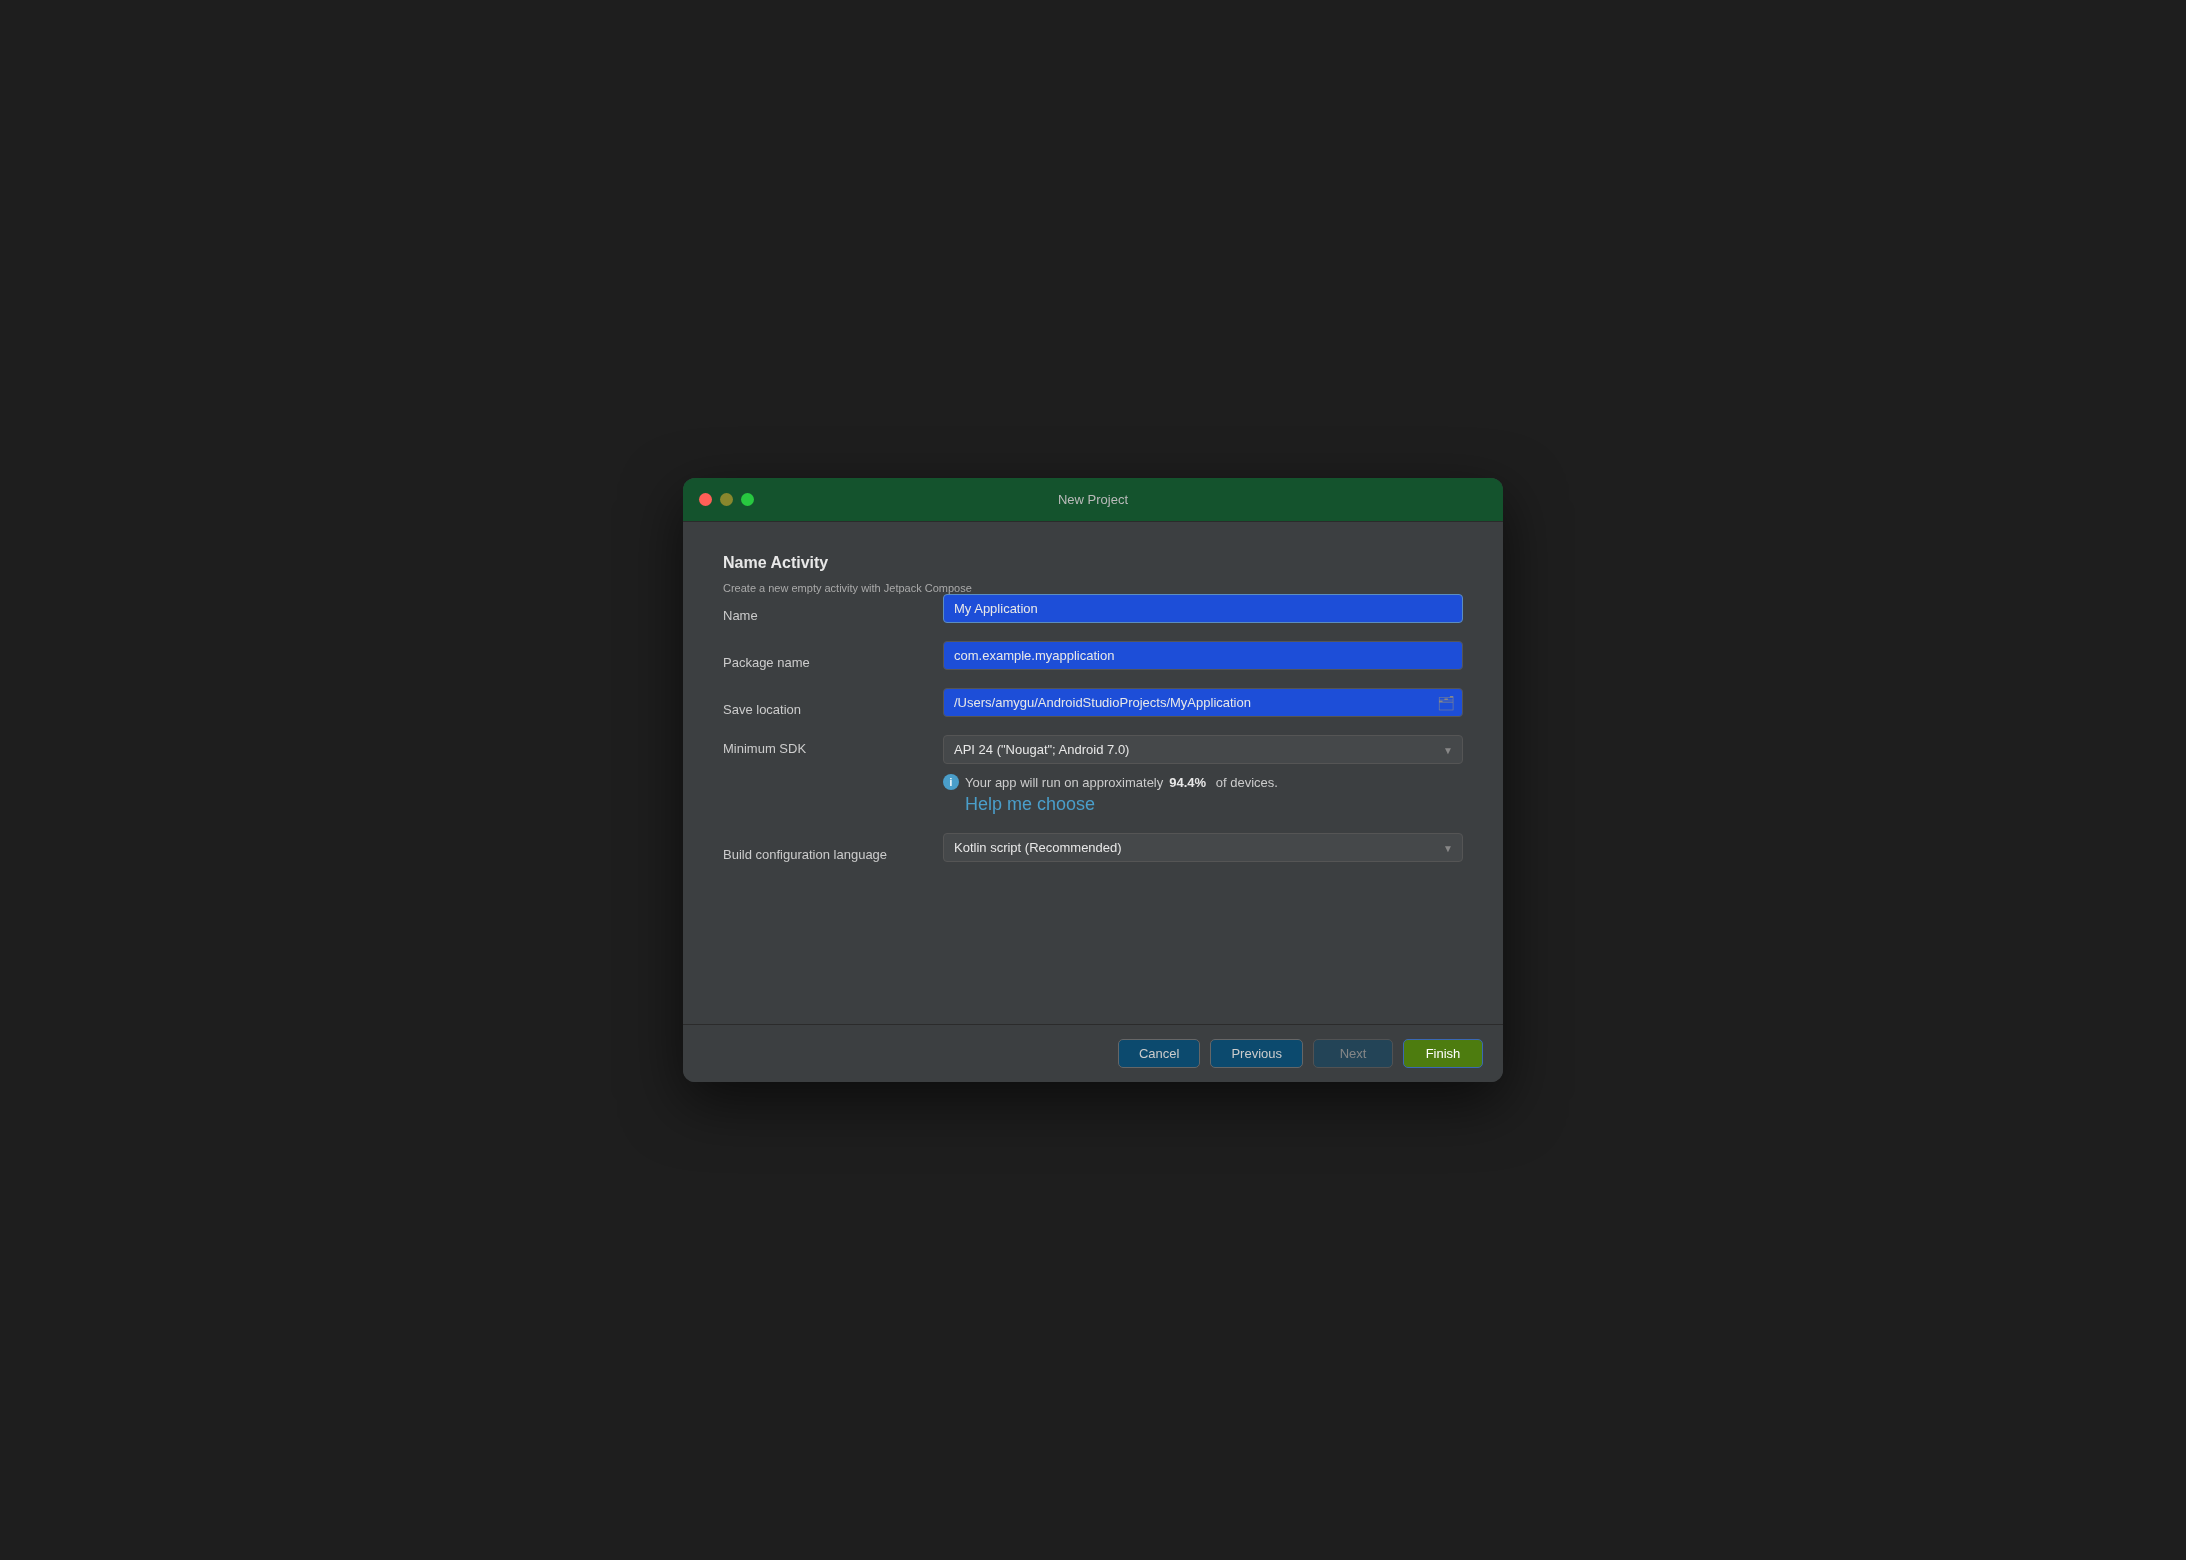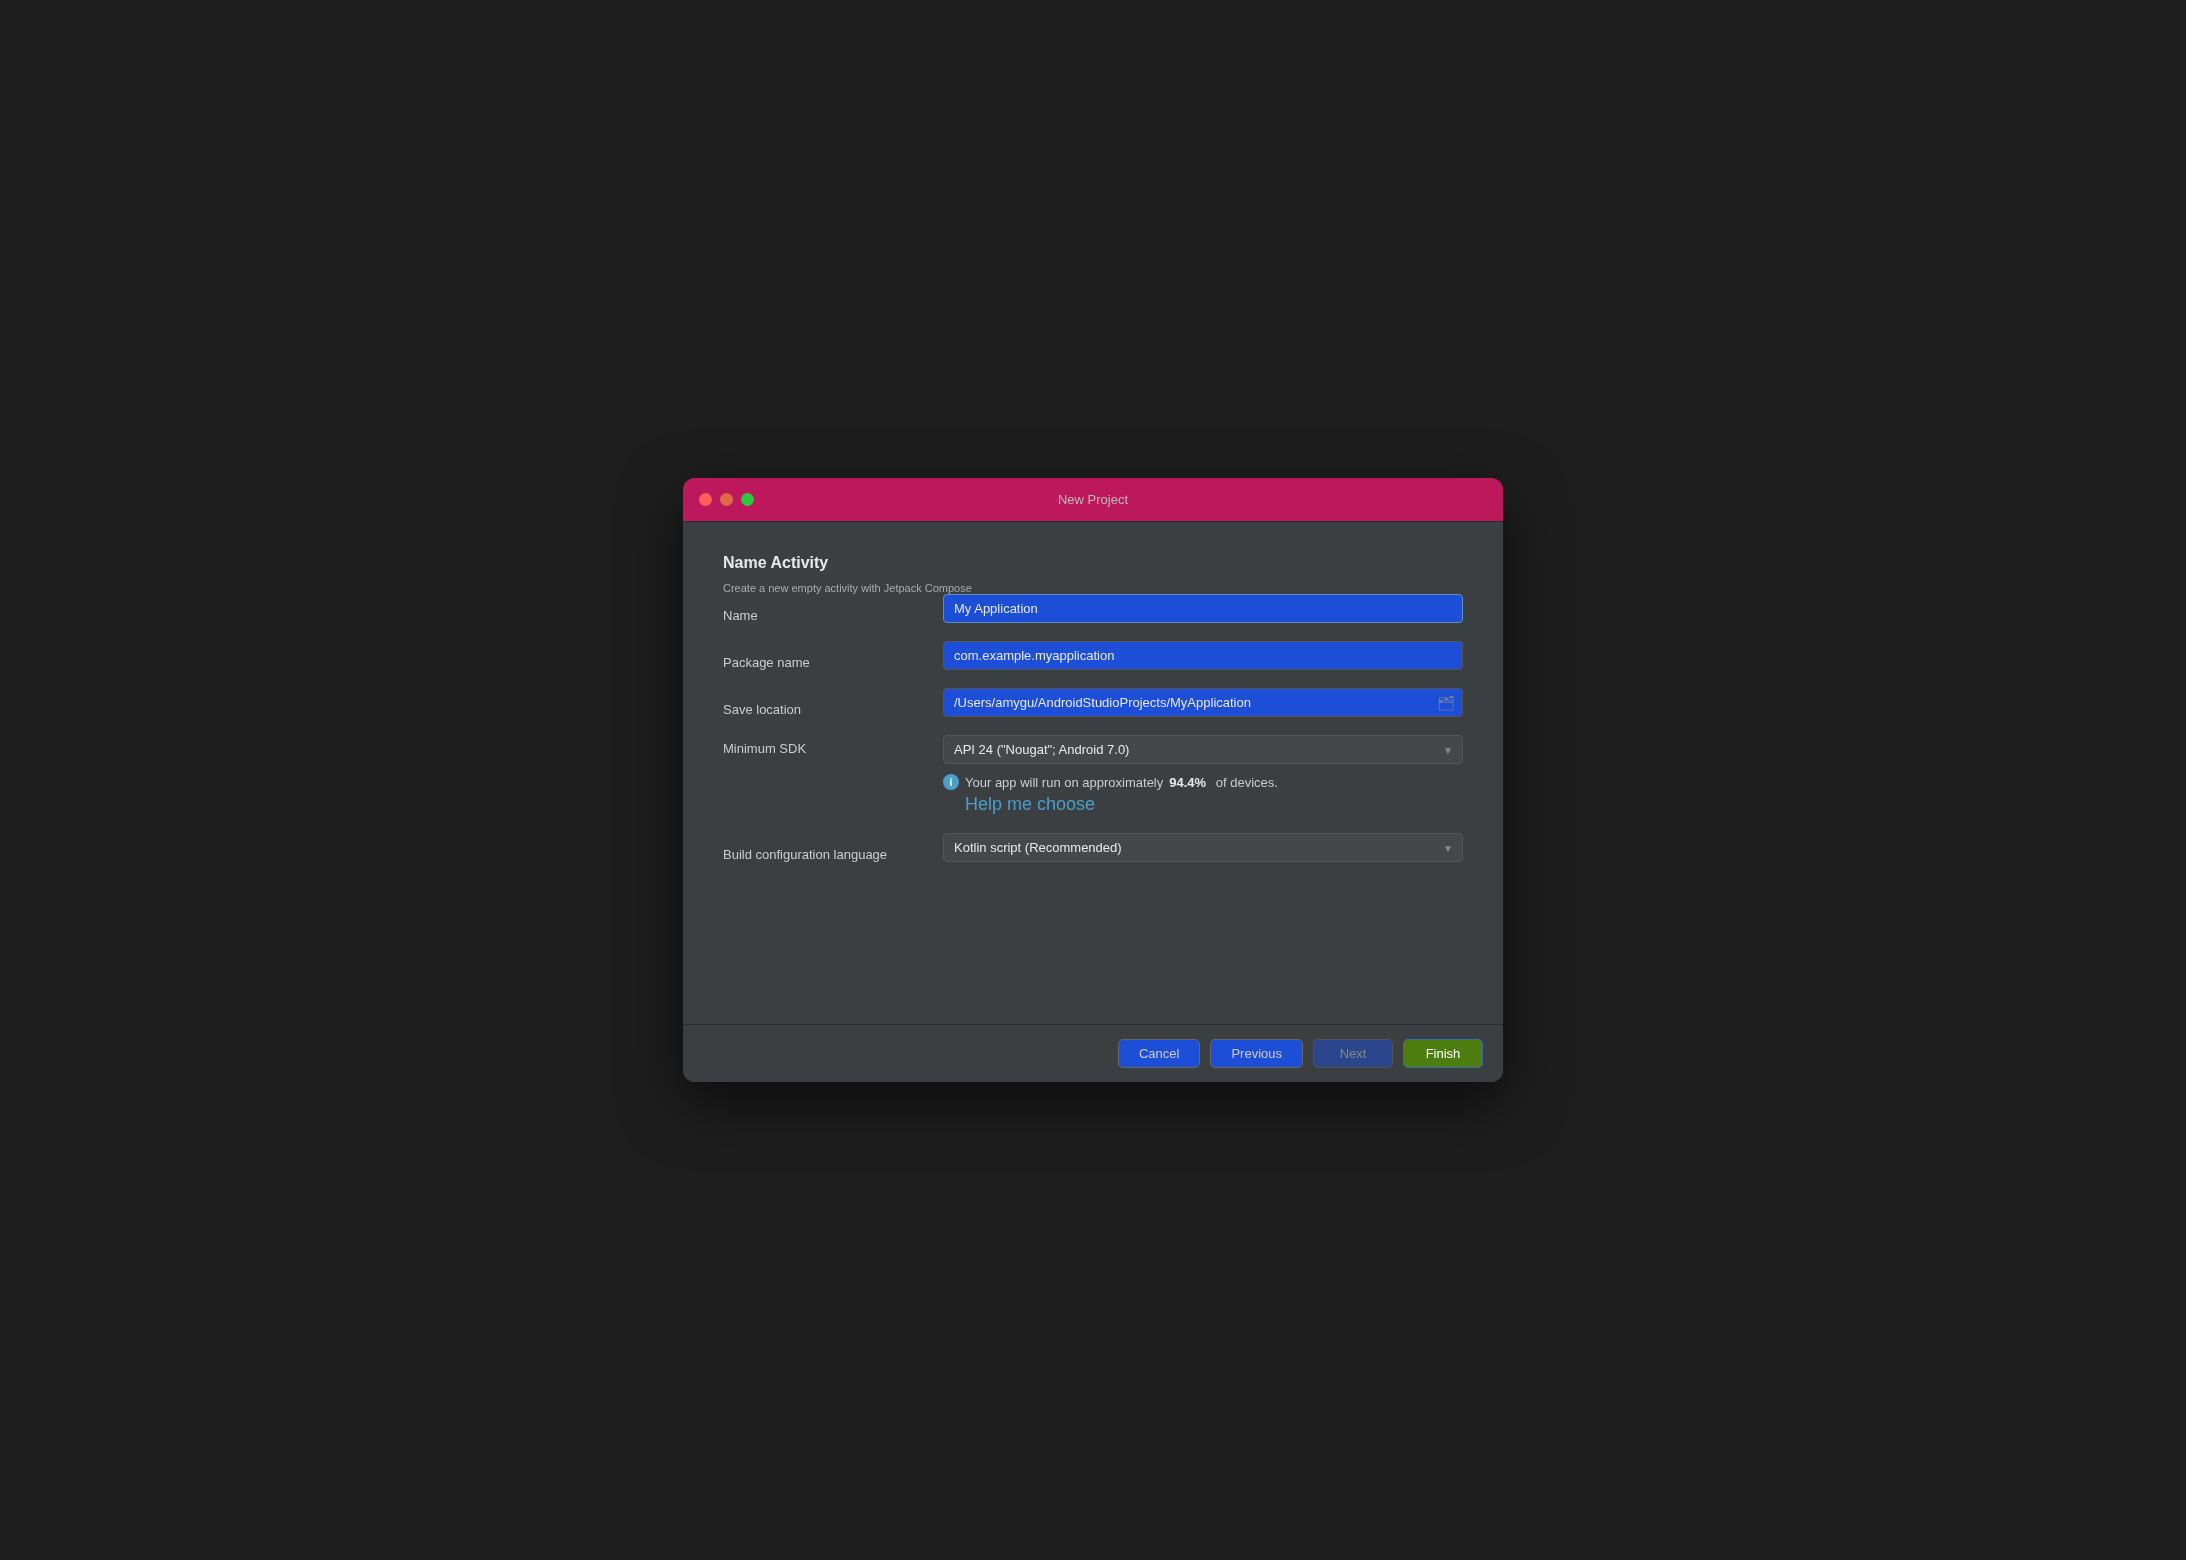--- a/index.html
+++ b/index.html
@@ -19,21 +19,21 @@
 
     .window {
       width: 820px;
       background: #3c3f41;
       border-radius: 12px;
       box-shadow: 0 20px 60px rgba(0,0,0,0.6);
       overflow: hidden;
     }
 
     .title-bar {
-      background: #be185d;
+      background: #14532d;
       border-bottom: 1px solid #2b2b2b;
       padding: 14px 16px;
       display: flex;
       align-items: center;
       justify-content: center;
       position: relative;
     }
 
     .traffic-lights {
       position: absolute;
@@ -214,21 +214,21 @@
     }
 
     .btn {
       padding: 6px 20px;
       border-radius: 5px;
       font-size: 13px;
       font-family: inherit;
       cursor: pointer;
       font-weight: 400;
       border: 1px solid #666666;
-      background: #1d4ed8;
+      background: #0c4a6e;
       color: #cccccc;
       min-width: 80px;
       text-align: center;
     }
 
     .btn.disabled {
       opacity: 0.5;
       cursor: default;
     }
 

